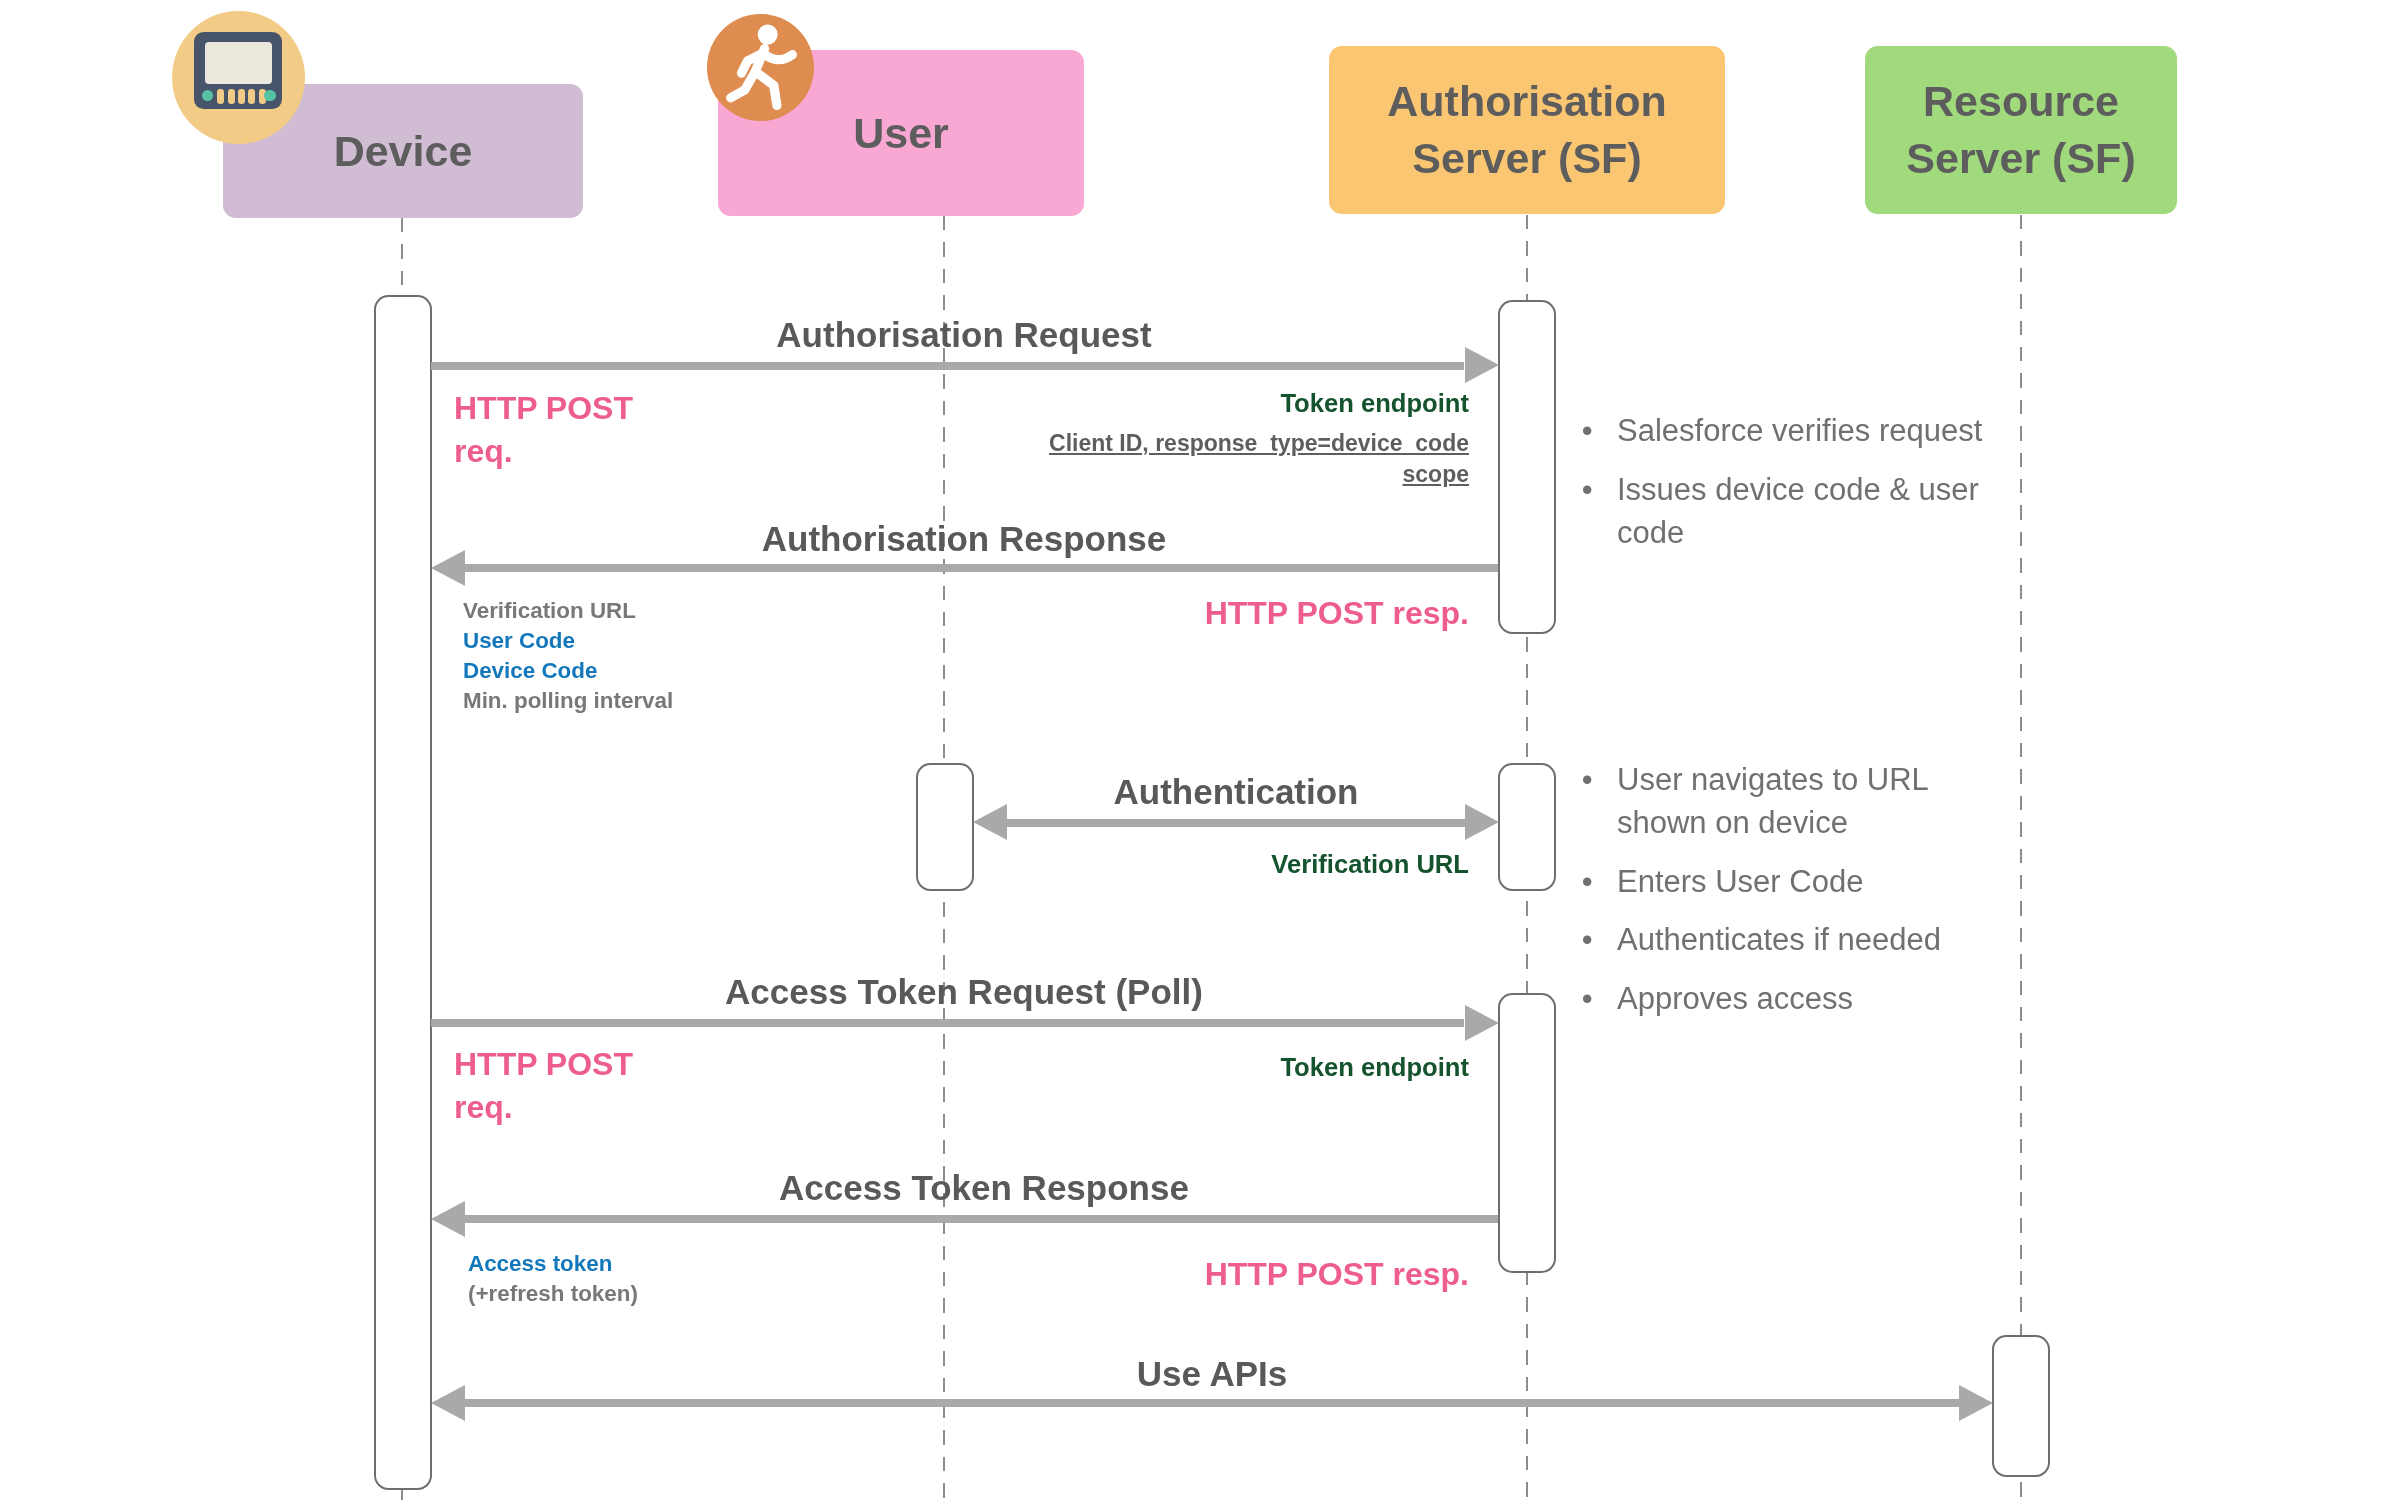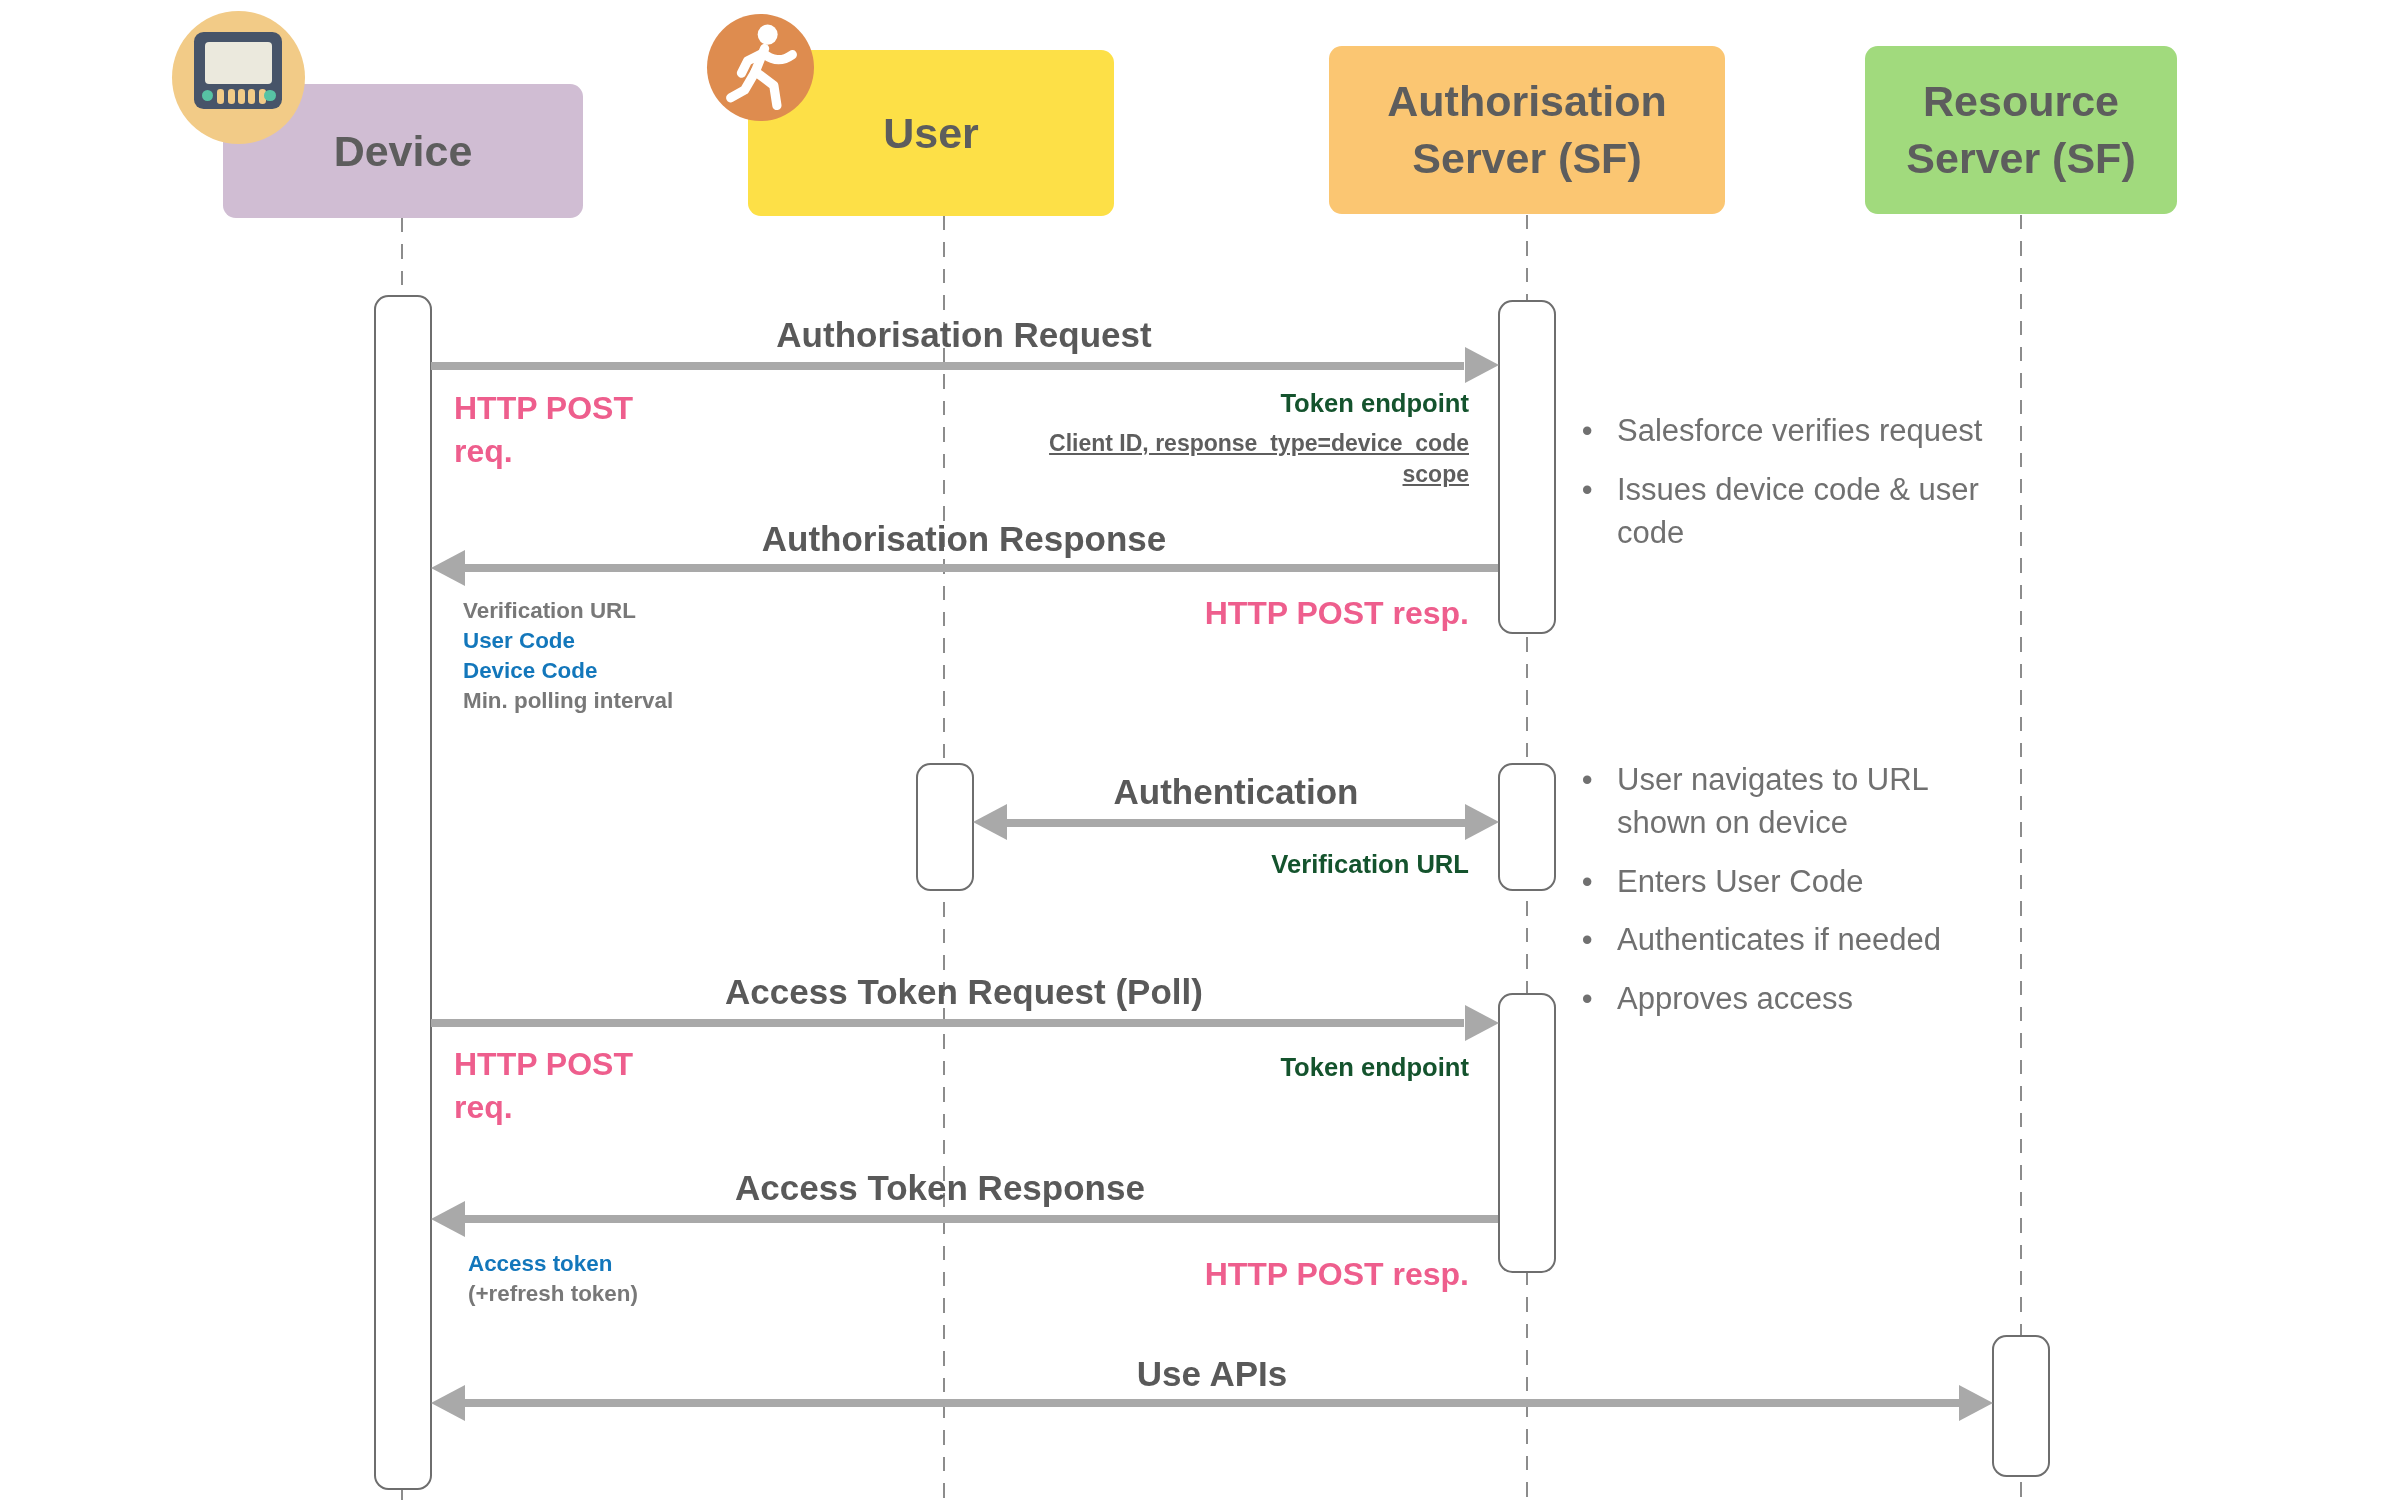--- a/index.html
+++ b/index.html
@@ -6,21 +6,21 @@
   .stage{
     position:relative;width:2401px;height:1510px;background:#ffffff;
     font-family:"Liberation Sans", sans-serif;overflow:hidden;
   }
   
   .actor{
     position:absolute;border-radius:12.8px;display:flex;align-items:center;justify-content:center;
     font-weight:bold;font-size:43px;color:#5d5d5d;text-align:center;line-height:1.32;z-index:4;
   }
   .actor-device{left:223px;top:84px;width:360px;height:134px;background:#d0bdd3;}
-  .actor-user{left:748px;top:50px;width:366px;height:166px;background:#fde047;}
+  .actor-user{left:718px;top:50px;width:366px;height:166px;background:#f9a8d4;}
   .actor-auth{left:1329px;top:46px;width:396px;height:168px;background:#fbc672;}
   .actor-resource{left:1865px;top:46px;width:312px;height:168px;background:#a1da7d;}
   .actor-label{padding:0 16px;}
   
   .icon-circle{position:absolute;border-radius:50%;z-index:6;}
   .device-icon{left:172px;top:11.2px;width:133px;height:133px;background:#f2cb87;}
   .device-body{position:absolute;left:22.4px;top:21px;width:88px;height:77px;background:#475469;border-radius:9.6px;}
   .device-screen{position:absolute;left:10.4px;top:9.6px;width:67px;height:42px;background:#ebe9dd;border-radius:4px;}
   .device-dot{position:absolute;width:11.2px;height:11.2px;border-radius:50%;background:#57c3a4;top:58px;}
   .device-dot.d1{left:7.2px;} .device-dot.d2{left:70px;}
@@ -150,21 +150,21 @@
     <li>Approves access</li>
   </ul>
 
   <div class="msg-title" style="left:564px;top:972px;width:800px;">Access Token Request (Poll)</div>
   <div class="arrow-line" style="left:431px;top:1019px;width:1033px;"></div>
   <div class="head head-right" style="left:1465px;top:1005px;"></div>
   <div class="lbl pink" style="left:454px;top:1043px;">HTTP POST
 req.</div>
   <div class="lbl red right-align" style="left:961px;top:1053px;width:508px;">Token endpoint</div>
 
-  <div class="msg-title" style="left:540px;top:1168px;width:800px;">Access Token Response</div>
+  <div class="msg-title" style="left:584px;top:1168px;width:800px;">Access Token Response</div>
   <div class="arrow-line" style="left:465px;top:1215px;width:1033px;"></div>
   <div class="head head-left" style="left:431px;top:1201px;"></div>
   <div class="lbl param-lines" style="left:468px;top:1249px;">
     <div class="blue">Access token</div>
     <div class="gray">(+refresh token)</div>
   </div>
   <div class="lbl pink right-align" style="left:961px;top:1253px;width:508px;">HTTP POST resp.</div>
 
   <div class="msg-title" style="left:812px;top:1354px;width:800px;">Use APIs</div>
   <div class="arrow-line" style="left:465px;top:1399px;width:1494px;"></div>

